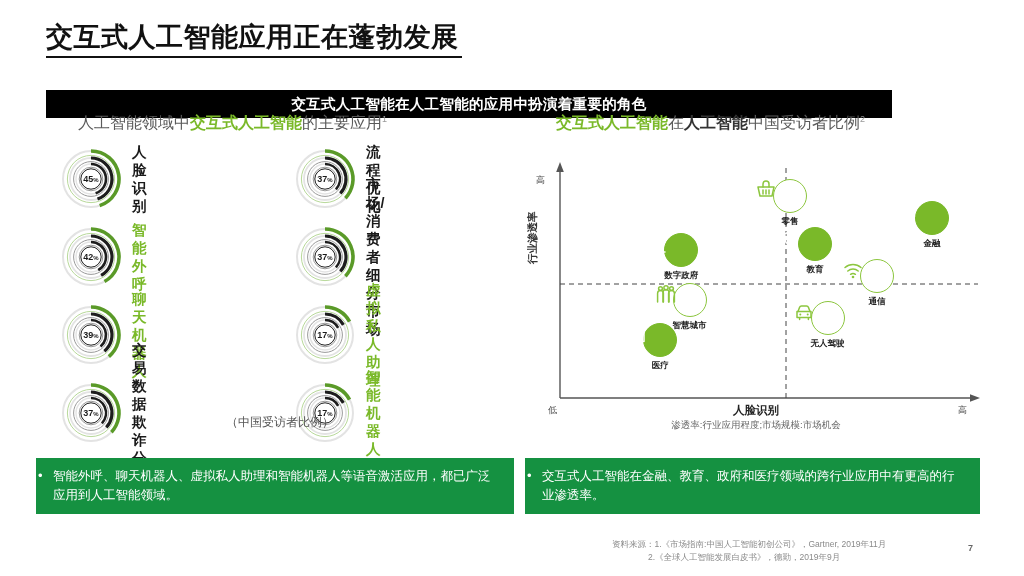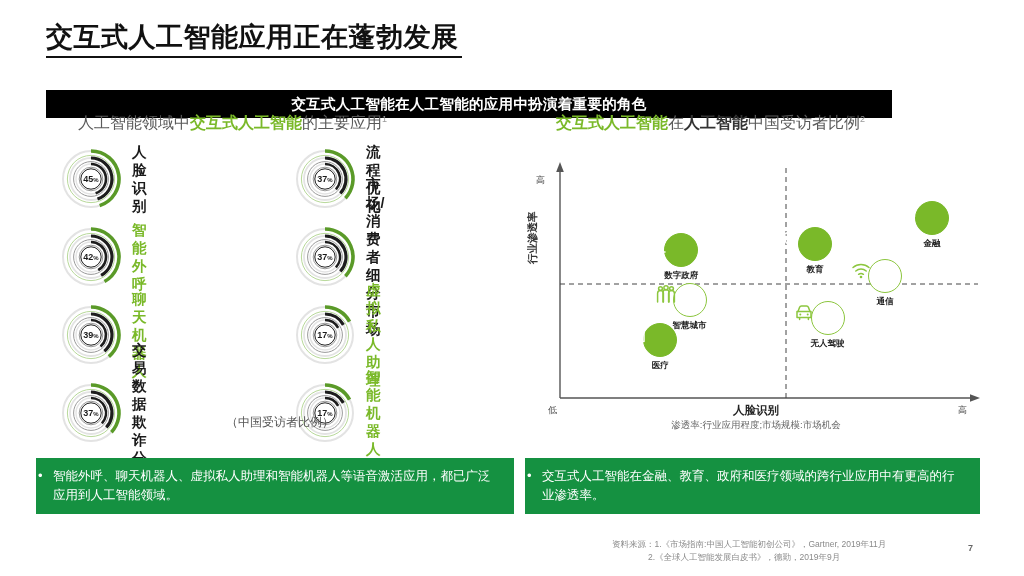--- a/index.html
+++ b/index.html
@@ -320,20 +320,30 @@
 
       <line x1="256" y1="8" x2="256" y2="238" stroke="#444" stroke-width="1" stroke-dasharray="5,4"></line>
       <line x1="30" y1="124" x2="448" y2="124" stroke="#444" stroke-width="1" stroke-dasharray="5,4"></line>
     </svg>
     <div class="m-axis-y-label">行业渗透率</div>
     <div class="m-axis-y-top">高</div>
     <div class="m-axis-x-low">低</div>
     <div class="m-axis-x-high">高</div>
     <div class="m-axis-x-label">人脸识别</div>
     <div class="m-foot">渗透率:行业应用程度;市场规模:市场机会</div>
+  <div class="node" style="left: 259.9px; top: 18.8px;">
+        <div class="bubble outline">
+          <svg width="22" height="22" viewBox="0 0 22 22">
+            <path stroke="#8cc63e" fill="none" stroke-width="1.5" stroke-linecap="round" stroke-linejoin="round" d="M3 8h16l-2 9H5L3 8z"></path>
+            <path stroke="#8cc63e" fill="none" stroke-width="1.5" stroke-linecap="round" stroke-linejoin="round" d="M8 8V5a3 3 0 0 1 6 0v3"></path>
+            <path stroke="#8cc63e" fill="none" stroke-width="1.5" stroke-linecap="round" stroke-linejoin="round" d="M8 11v4M11 11v4M14 11v4"></path>
+          </svg>
+        </div>
+        <div class="nlabel">零售</div>
+      </div>
       <div class="node" style="left: 402.02px; top: 40.6px;">
         <div class="bubble filled">
           <svg width="22" height="22" viewBox="0 0 22 22">
             <path stroke="#ffffff" fill="none" stroke-width="1.5" stroke-linecap="round" stroke-linejoin="round" d="M9 3h4l-1.2 2.6h-1.6L9 3z"></path>
             <path stroke="#ffffff" fill="none" stroke-width="1.5" stroke-linecap="round" stroke-linejoin="round" d="M11.8 5.6C7.5 7.5 4.5 11 4.5 15c0 3 2.5 4.6 6.5 4.6s6.5-1.6 6.5-4.6c0-4-3-7.5-7.2-9.4z"></path>
             <text x="11" y="16.4" text-anchor="middle" font-size="7" fill="#ffffff" font-family="Liberation Sans">S</text>
           </svg>
         </div>
         <div class="nlabel">金融</div>
       </div>
@@ -349,21 +359,21 @@
       </div>
       <div class="node" style="left: 284.98px; top: 66.76px;">
         <div class="bubble filled">
           <svg width="22" height="22" viewBox="0 0 22 22">
             <path stroke="#ffffff" fill="none" stroke-width="1.5" stroke-linecap="round" stroke-linejoin="round" d="M11 4L2.5 8 11 12l8.5-4L11 4z"></path>
             <path stroke="#ffffff" fill="none" stroke-width="1.5" stroke-linecap="round" stroke-linejoin="round" d="M5.5 10v4c0 1.6 2.5 2.8 5.5 2.8s5.5-1.2 5.5-2.8v-4"></path>
           </svg>
         </div>
         <div class="nlabel">教育</div>
       </div>
-      <div class="node" style="left: 355px; top: 99.46px;">
+      <div class="node" style="left: 347px; top: 99.46px;">
         <div class="bubble outline">
           <svg width="22" height="22" viewBox="0 0 22 22">
             <path stroke="#8cc63e" fill="none" stroke-width="1.5" stroke-linecap="round" stroke-linejoin="round" d="M3 8.5a12 12 0 0 1 16 0"></path>
             <path stroke="#8cc63e" fill="none" stroke-width="1.5" stroke-linecap="round" stroke-linejoin="round" d="M5.8 12a8 8 0 0 1 10.4 0"></path>
             <path stroke="#8cc63e" fill="none" stroke-width="1.5" stroke-linecap="round" stroke-linejoin="round" d="M8.6 15.3a4 4 0 0 1 4.8 0"></path>
             <circle cx="11" cy="18" r="1.3" fill="#8cc63e"></circle>
           </svg>
         </div>
         <div class="nlabel">通信</div>
       </div>

